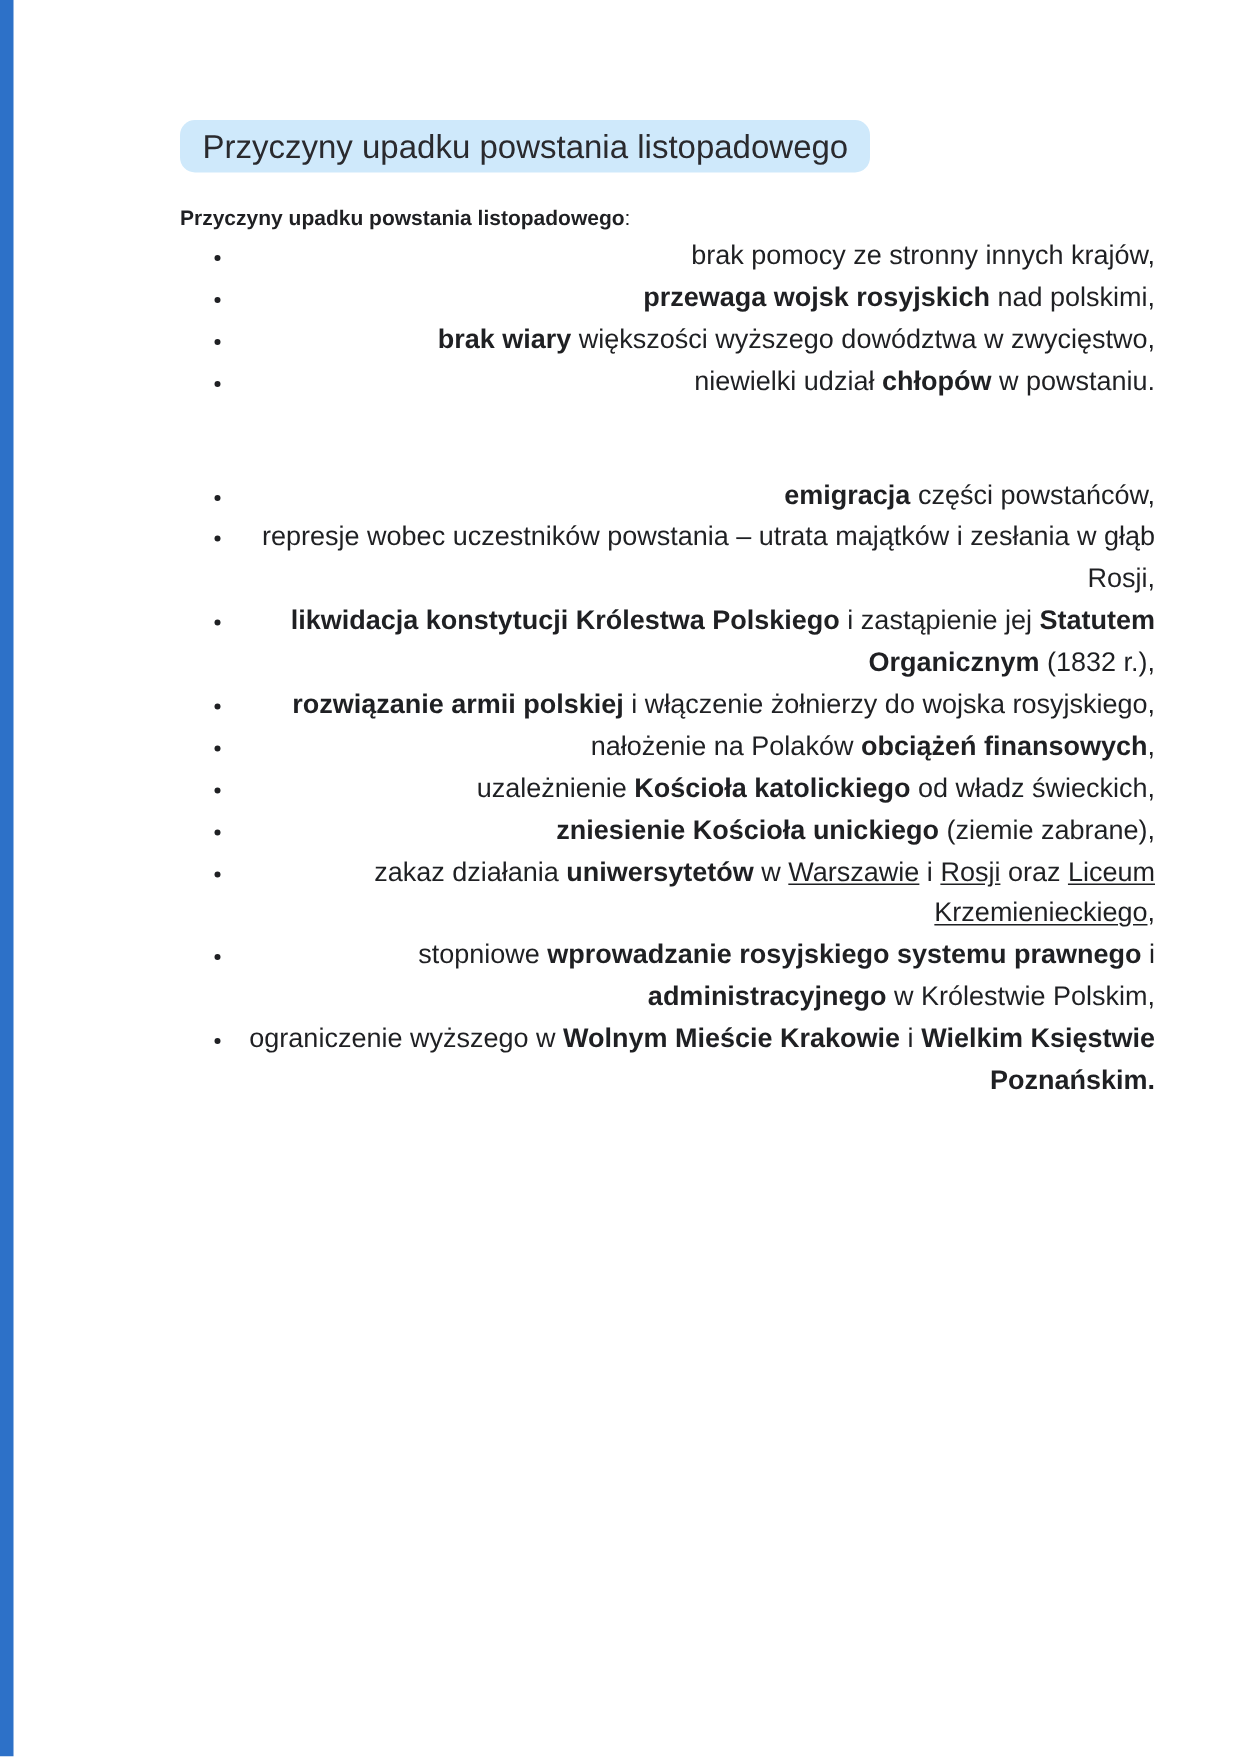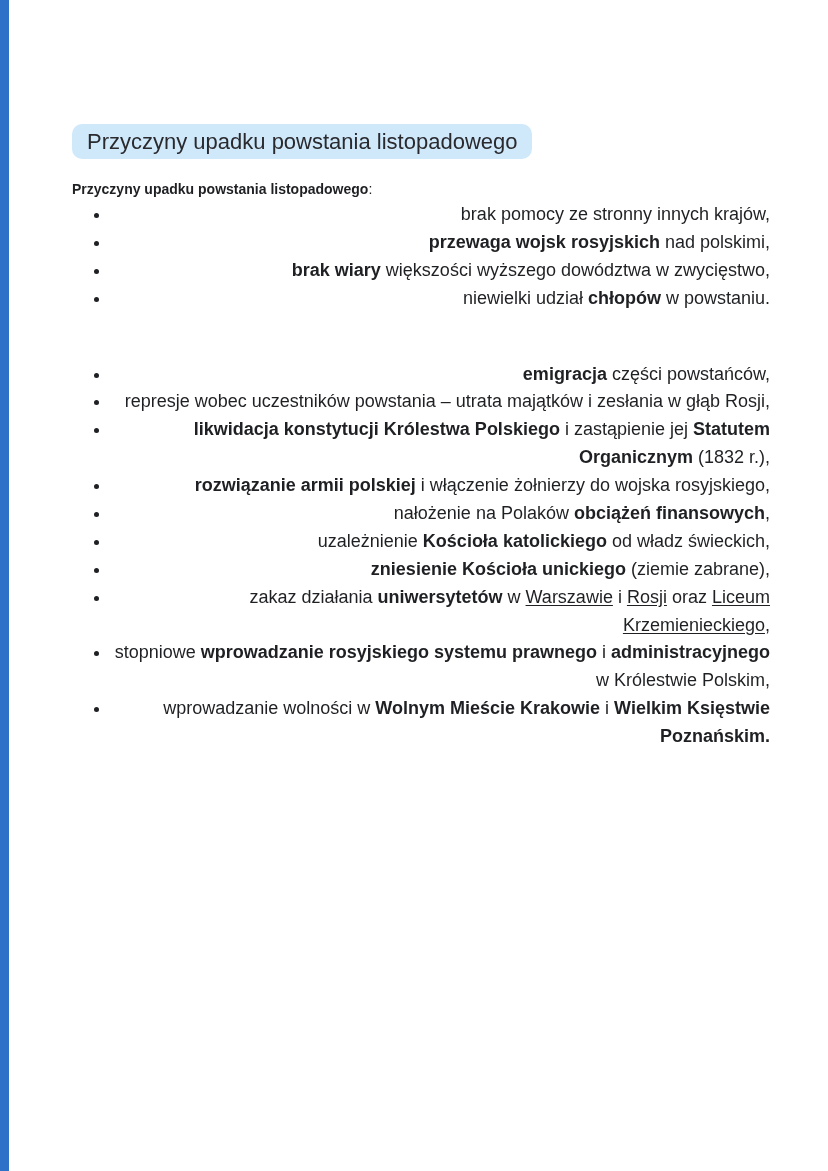--- a/index.html
+++ b/index.html
@@ -13,22 +13,21 @@
     position: relative;
     overflow: hidden;
   }
   .side-bar {
     position: absolute;
     left: 0; top: 0;
     width: 9px; height: 1171px;
     background: var(--accent-bar, #2d71c8);
   }
   .content {
-    padding: 80px 58px 0 72px;
-    margin-top: 44px;
+    padding: 80px 58px 0 120px;
   }
   .heading {
     display: inline-block;
     background: var(--heading-highlight, #cfe9fb);
     border-radius: 10px;
     padding: 5px 15px;
     margin: 0 0 20px 0;
     font-size: 22px;
     line-height: 1.15;
     font-weight: 400;
@@ -75,18 +74,18 @@
       <ul class="bullets bullets-2">
           <li><span class="b">emigracja</span><span> części powstańców,</span></li>
           <li><span>represje wobec uczestników powstania – utrata majątków i zesłania w głąb Rosji,</span></li>
           <li><span class="b">likwidacja konstytucji Królestwa Polskiego</span><span> i zastąpienie jej </span><span class="b">Statutem Organicznym</span><span> (1832 r.),</span></li>
           <li><span class="b">rozwiązanie armii polskiej</span><span> i włączenie żołnierzy do wojska rosyjskiego,</span></li>
           <li><span>nałożenie na Polaków </span><span class="b">obciążeń finansowych</span><span>,</span></li>
           <li><span>uzależnienie </span><span class="b">Kościoła katolickiego</span><span> od władz świeckich,</span></li>
           <li><span class="b">zniesienie Kościoła unickiego</span><span> (ziemie zabrane),</span></li>
           <li><span>zakaz działania </span><span class="b">uniwersytetów</span><span> w </span><span class="u">Warszawie</span><span> i </span><span class="u">Rosji</span><span> oraz </span><span class="u">Liceum Krzemienieckiego</span><span>,</span></li>
           <li><span>stopniowe </span><span class="b">wprowadzanie rosyjskiego systemu prawnego</span><span> i </span><span class="b">administracyjnego</span><span> w Królestwie Polskim,</span></li>
-          <li><span>wprowadzanie wolności w </span><span class="b">Wolnym Mieście Krakowie</span><span> i </span><span class="b">Wielkim Księstwie Poznańskim.</span></li>
+          <li><span>ograniczenie wyższego w </span><span class="b">Wolnym Mieście Krakowie</span><span> i </span><span class="b">Wielkim Księstwie Poznańskim.</span></li>
         </ul>
     </section>
 
   </main>
 </div>
 
 </body></html>

